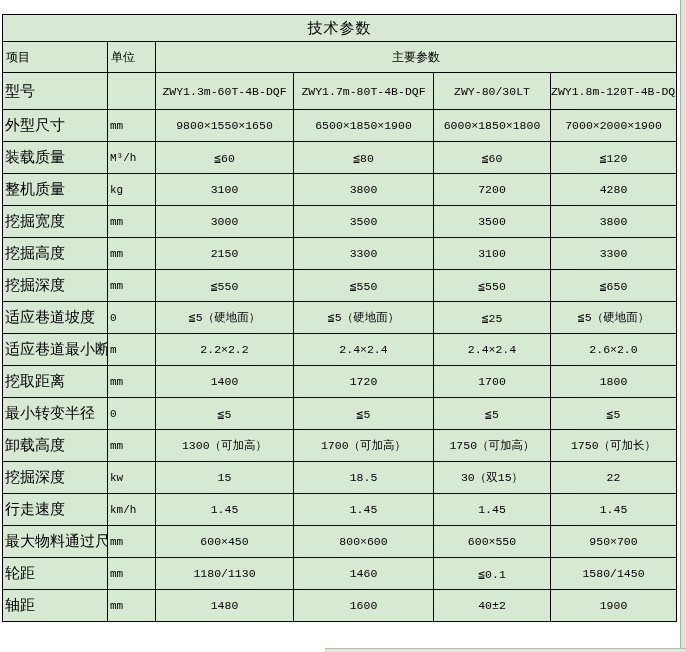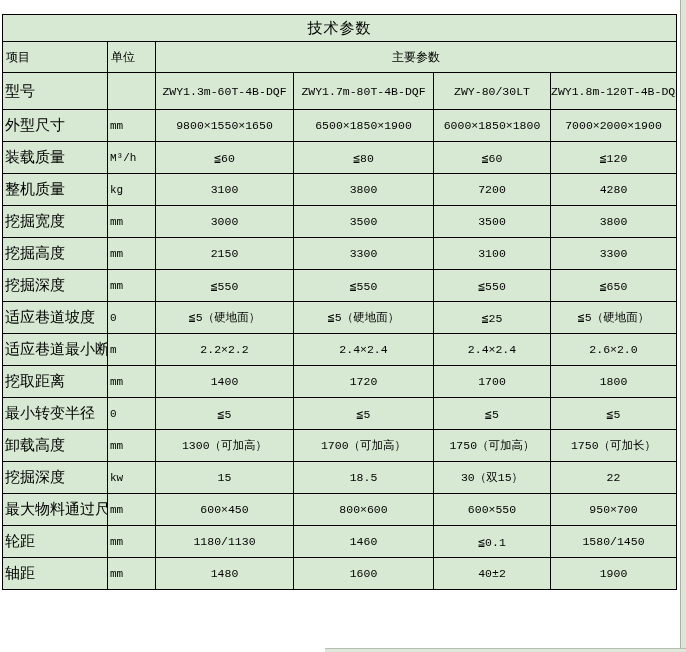--- a/index.html
+++ b/index.html
@@ -214,20 +214,28 @@
           </tr>
           <tr>
             <td class="label">挖掘深度</td>
             <td class="unit">kw</td>
             <td class="value">15</td>
             <td class="value">18.5</td>
             <td class="value">30（双15）</td>
             <td class="value">22</td>
           </tr>
           <tr>
+            <td class="label">行走速度</td>
+            <td class="unit">km/h</td>
+            <td class="value">1.45</td>
+            <td class="value">1.45</td>
+            <td class="value">1.45</td>
+            <td class="value">1.45</td>
+          </tr>
+          <tr>
             <td class="label">最大物料通过尺寸</td>
             <td class="unit">mm</td>
             <td class="value">600×450</td>
             <td class="value">800×600</td>
             <td class="value">600×550</td>
             <td class="value">950×700</td>
           </tr>
           <tr>
             <td class="label">轮距</td>
             <td class="unit">mm</td>

